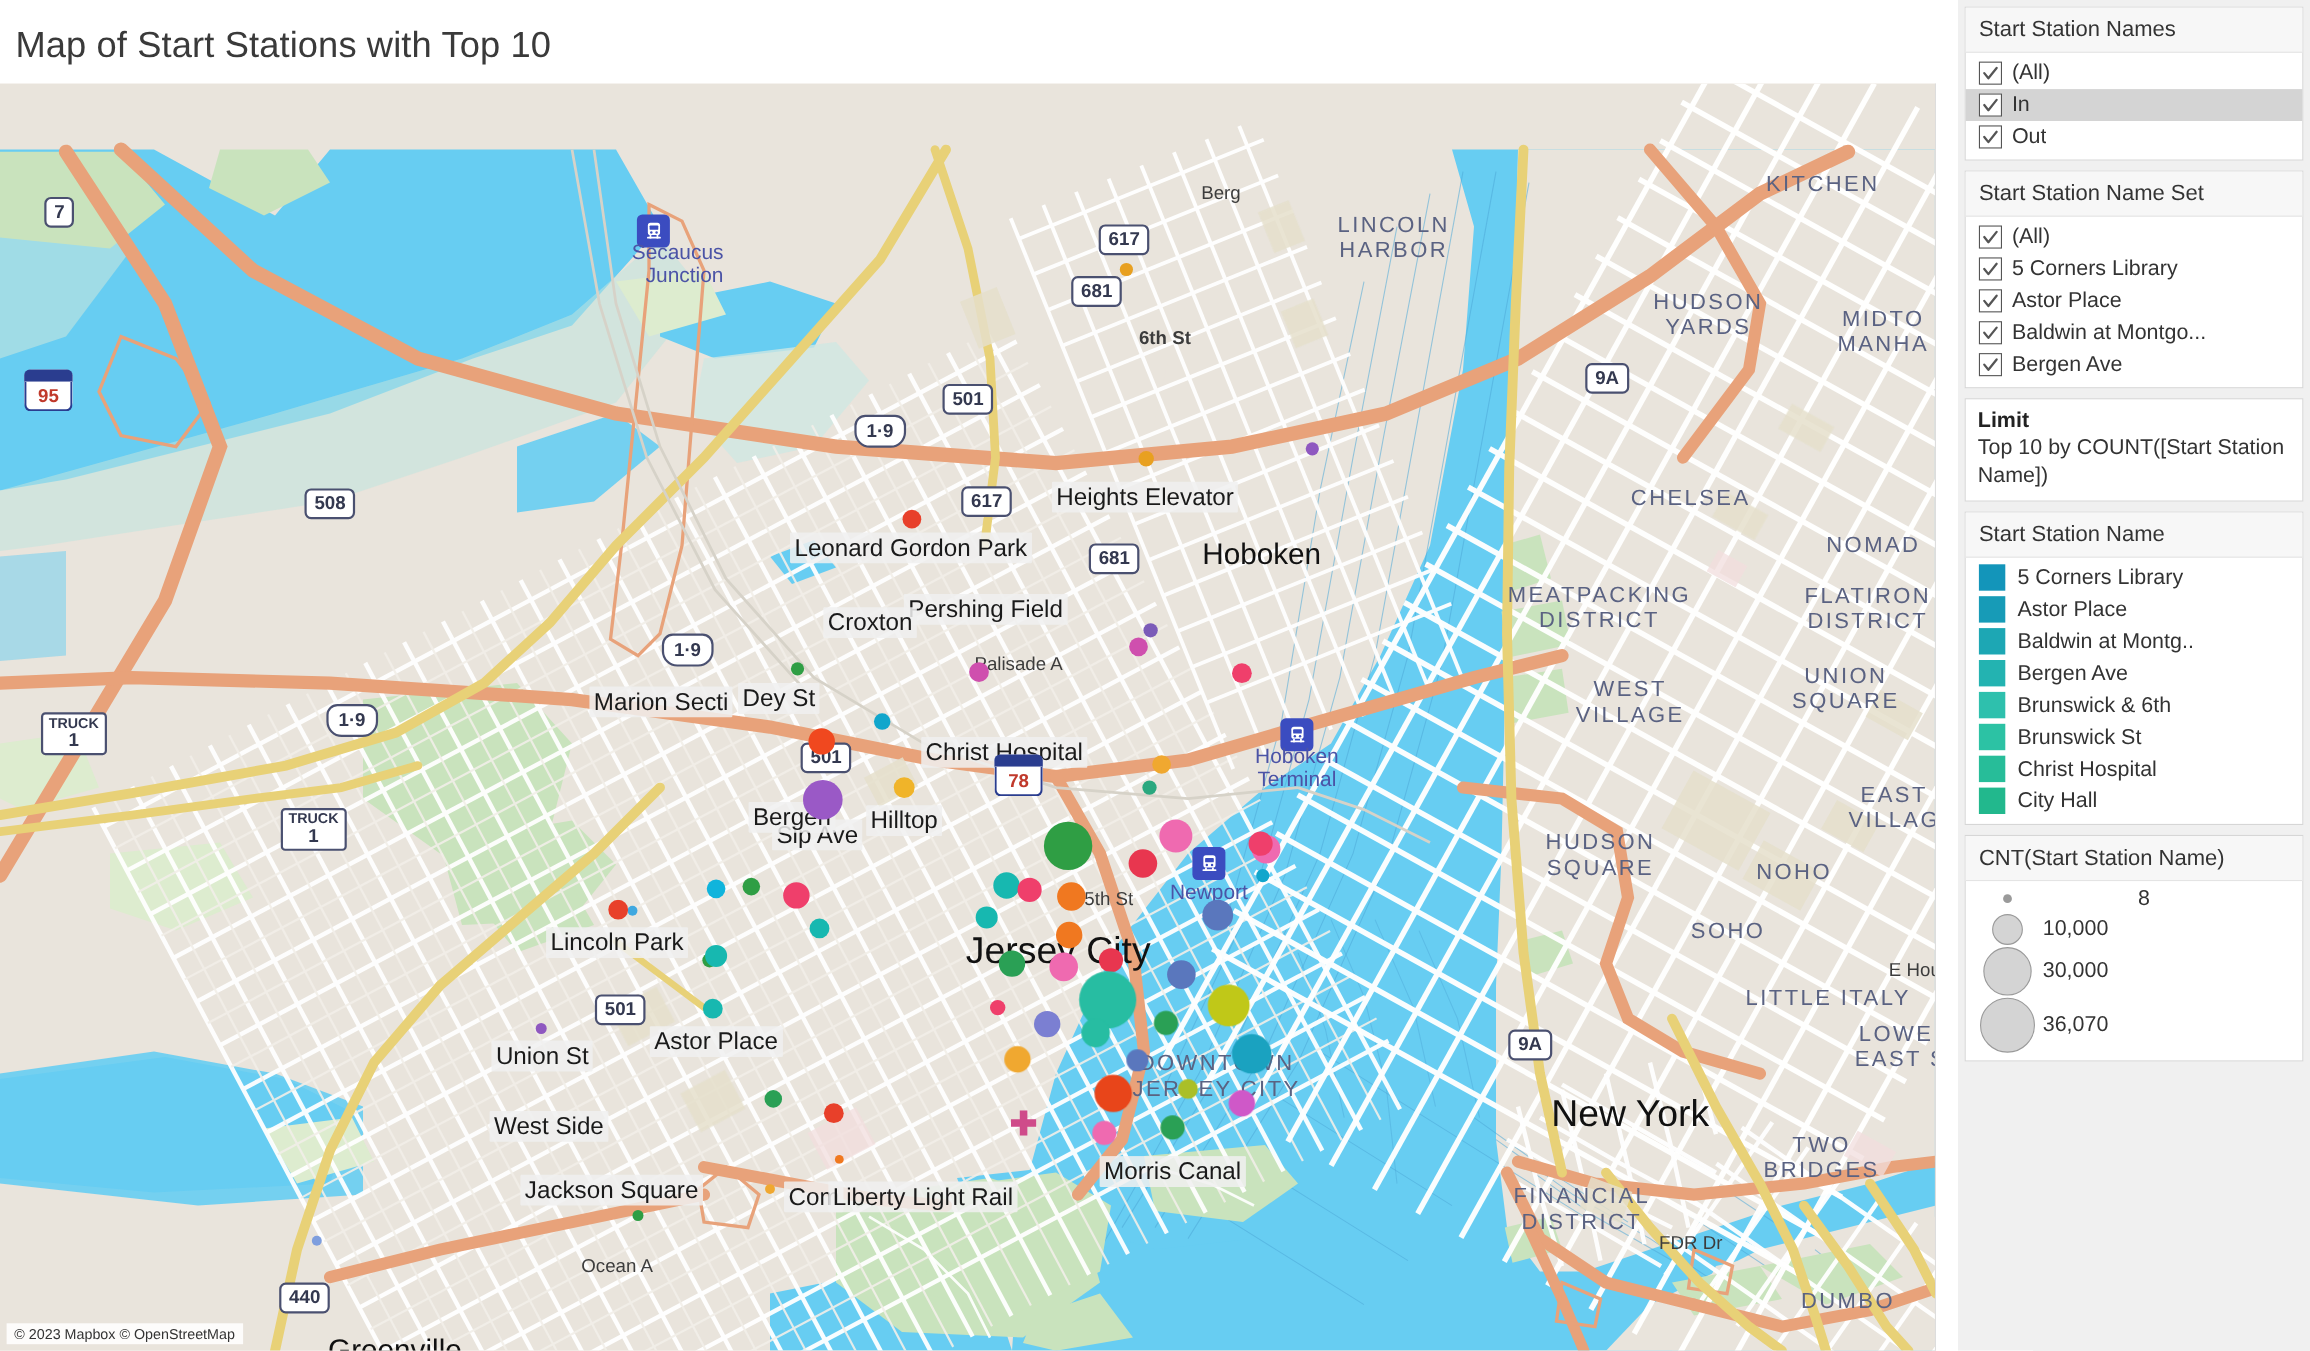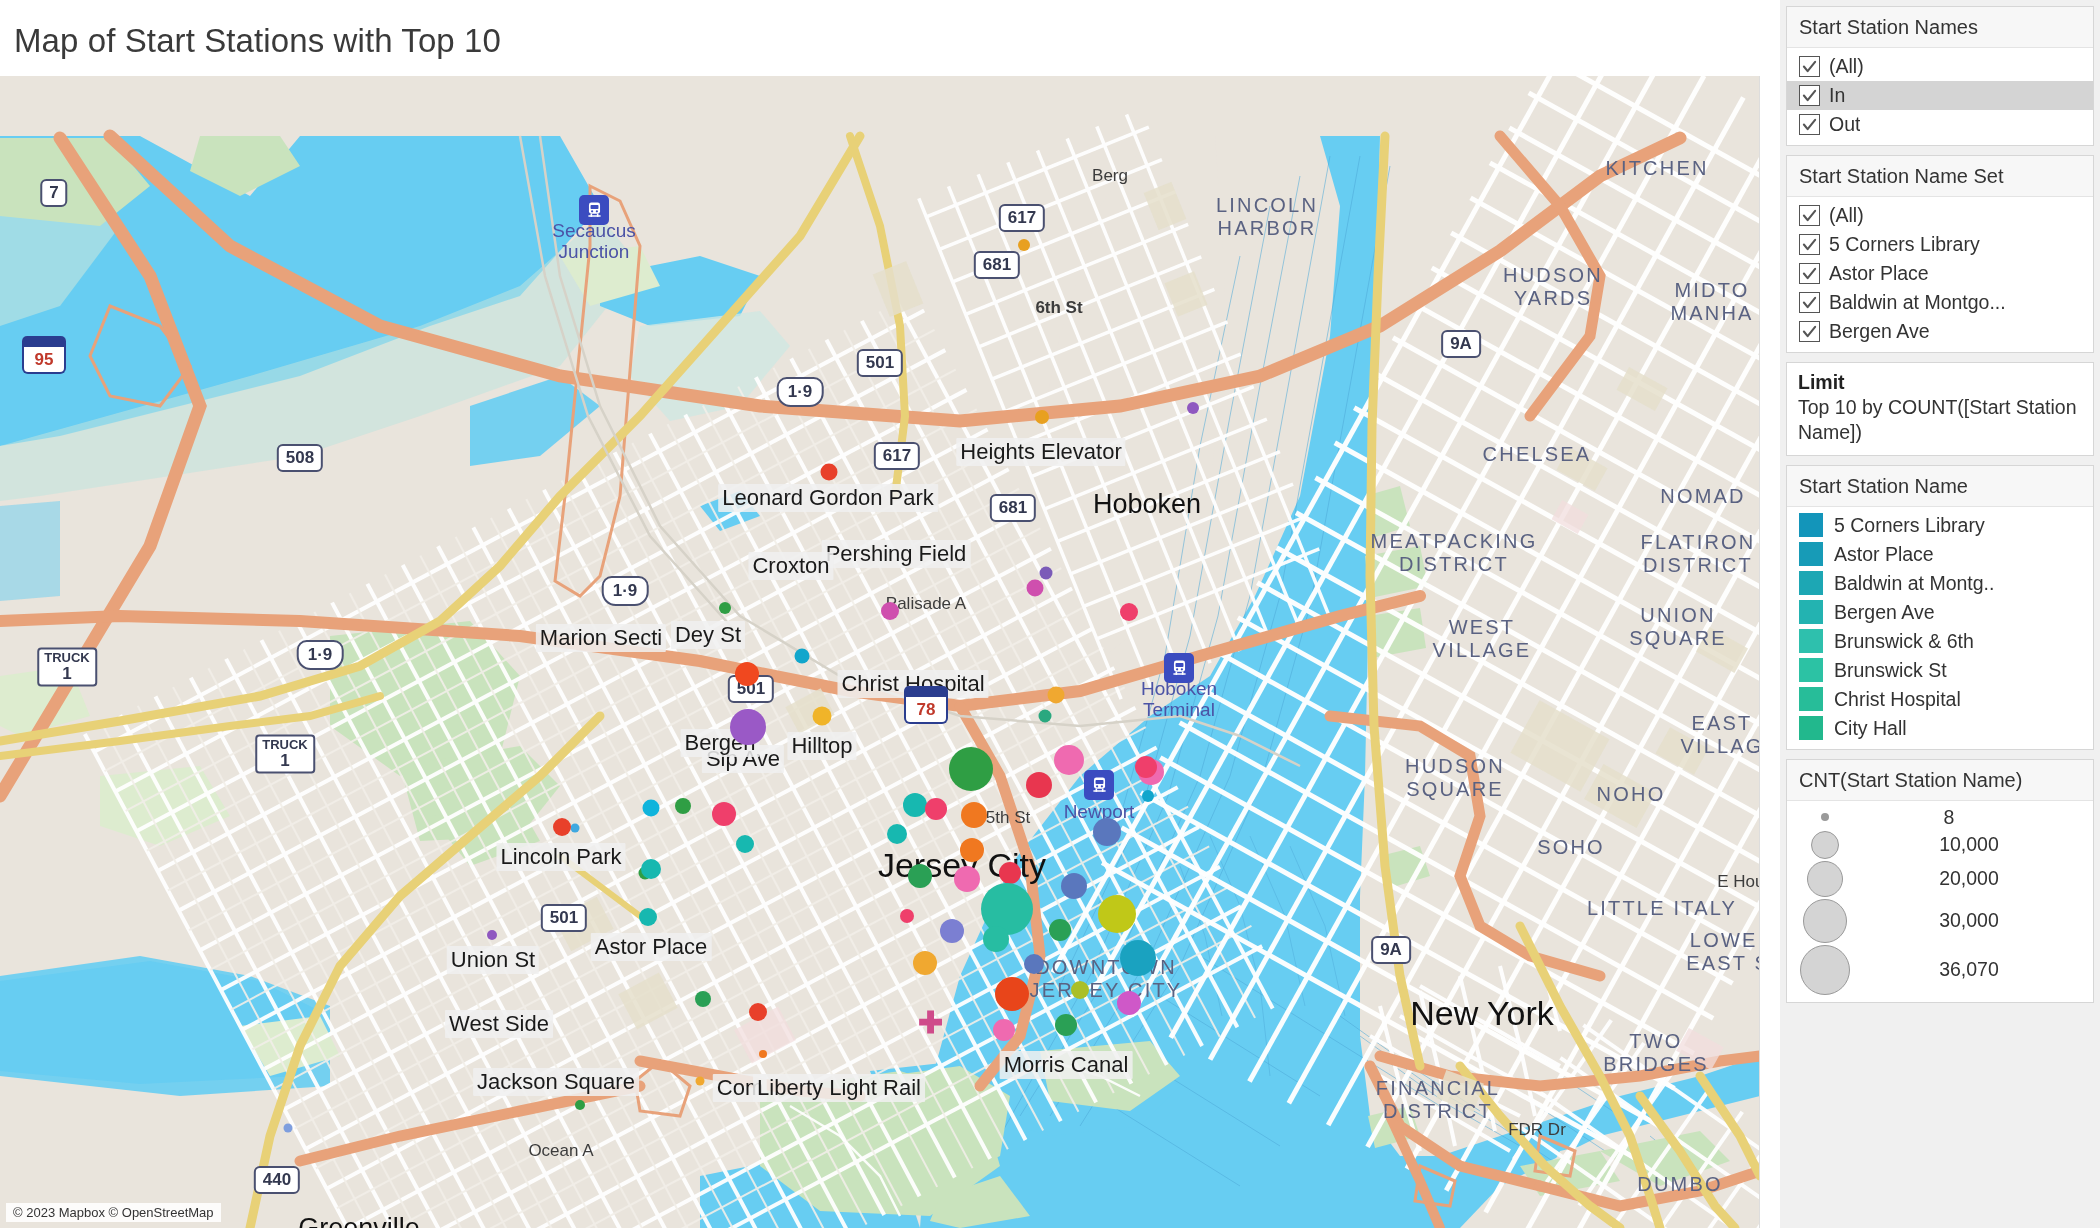--- a/index.html
+++ b/index.html
@@ -111,21 +111,21 @@
 
   
   .legrow { display:flex; align-items:center; gap:11px; padding:1.5px 12px; height:29px; }
   .swatch { width:24px; height:24px; flex:0 0 auto; }
   .leglbl { font-size:19.5px; color:#333; white-space:nowrap; }
 
   
   .sizerow { display:flex; align-items:center; padding:1px 12px; }
   .sizewrap { width:52px; display:flex; justify-content:center; align-items:center; flex:0 0 auto; }
   .sizecirc { border-radius:50%; background:#d4d4d4; border:1.4px solid #9a9a9a; }
-  .sizeval { font-size:19.5px; color:#333; flex:1; text-align:center; padding-left:6px; }
+  .sizeval { font-size:19.5px; color:#333; flex:1; text-align:left; padding-left:6px; }
   .sizeval.first { text-align:center; padding-left:0; padding-right:34px; }
 </style>
 </head>
 <body>
 
 <div id="app">
 
   <div id="viz">
 
     <div id="viz-title">Map of Start Stations with Top 10</div>
@@ -568,21 +568,21 @@
               <svg viewBox="0 0 24 24" fill="#fff">
                 <rect x="5" y="2" width="14" height="14" rx="3"></rect>
                 <rect x="7" y="5" width="10" height="5" rx="1" fill="#3b4cc0"></rect>
                 <circle cx="9" cy="13" r="1.4" fill="#3b4cc0"></circle>
                 <circle cx="15" cy="13" r="1.4" fill="#3b4cc0"></circle>
                 <rect x="4" y="18" width="16" height="2" rx="1"></rect>
                 <rect x="7" y="16" width="2" height="4"></rect>
                 <rect x="15" y="16" width="2" height="4"></rect>
               </svg>
             </div>
-            <div class="mlabel transit" style="left: 594px; top: 165px;">Secaucus<br>Junction</div>
+            <div class="mlabel transit" style="left: 616px; top: 165px; text-align: right;">Secaucus<br>Junction</div>
             <div class="tpin" style="left: 1179px; top: 592px;">
               <svg viewBox="0 0 24 24" fill="#fff">
                 <rect x="5" y="2" width="14" height="14" rx="3"></rect>
                 <rect x="7" y="5" width="10" height="5" rx="1" fill="#3b4cc0"></rect>
                 <circle cx="9" cy="13" r="1.4" fill="#3b4cc0"></circle>
                 <circle cx="15" cy="13" r="1.4" fill="#3b4cc0"></circle>
                 <rect x="4" y="18" width="16" height="2" rx="1"></rect>
                 <rect x="7" y="16" width="2" height="4"></rect>
                 <rect x="15" y="16" width="2" height="4"></rect>
               </svg>
@@ -803,26 +803,20 @@
             <span class="sizeval first">8</span>
           </div>
           <div class="sizerow">
             <span class="sizewrap">
               <span class="sizecirc" style="width: 28px; height: 28px;"></span>
             </span>
             <span class="sizeval">10,000</span>
           </div>
           <div class="sizerow">
             <span class="sizewrap">
-              <span class="sizecirc" style="width: 36px; height: 36px;"></span>
-            </span>
-            <span class="sizeval">20,000</span>
-          </div>
-          <div class="sizerow">
-            <span class="sizewrap">
               <span class="sizecirc" style="width: 44px; height: 44px;"></span>
             </span>
             <span class="sizeval">30,000</span>
           </div>
           <div class="sizerow">
             <span class="sizewrap">
               <span class="sizecirc" style="width: 50px; height: 50px;"></span>
             </span>
             <span class="sizeval">36,070</span>
           </div>

